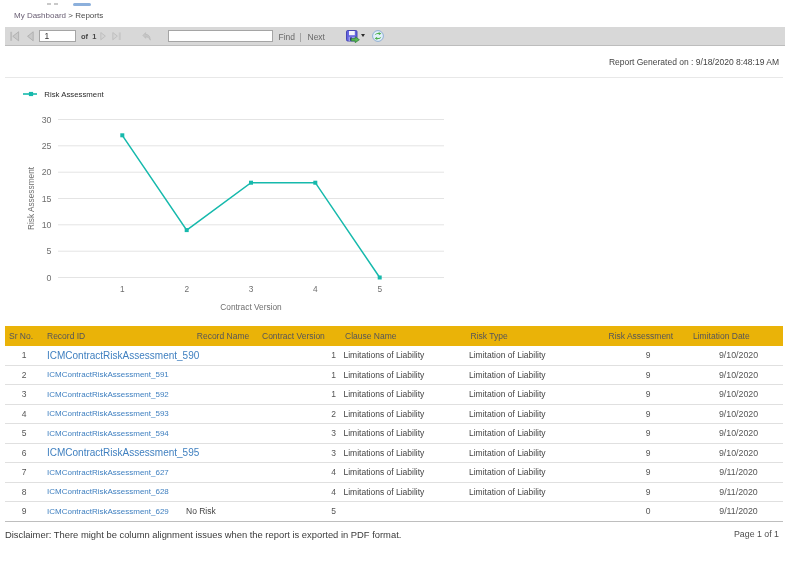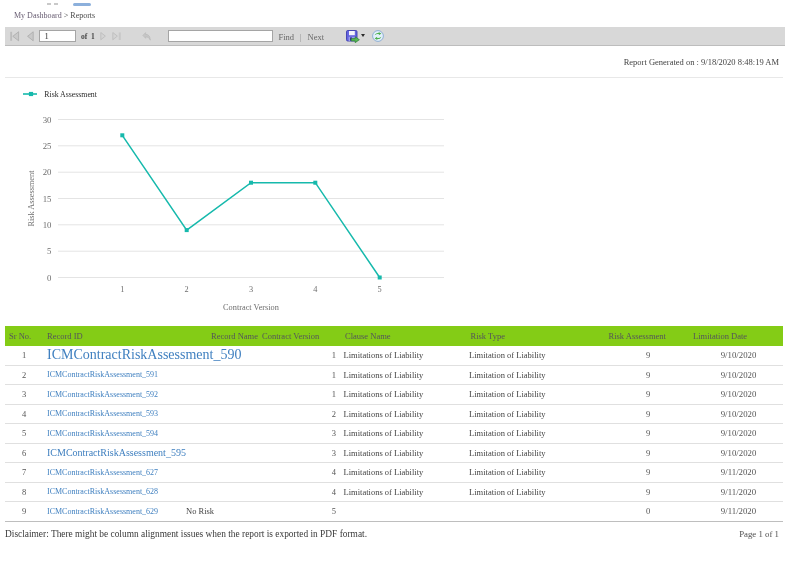--- a/index.html
+++ b/index.html
@@ -1,17 +1,17 @@
 <!DOCTYPE html>
 <html><head>
 <meta charset="utf-8">
 <style>
 * { margin:0; padding:0; box-sizing:border-box; }
 html,body { width:787px; height:567px; background:#fff; font-family:"Liberation Sans", sans-serif; overflow:hidden; }
-#page { position:relative; width:787px; height:567px; background:#fff;font-family:Liberation Serif, serif; }
+#page { position:relative; width:787px; height:567px; background:#fff; }
 .abs { position:absolute; }
 </style>
 </head>
 <body>
 <div id="page">
 
   <div class="abs" style="left:47px;top:3px;width:4px;height:2px;background:#c9c9c9;"></div>
   <div class="abs" style="left:54px;top:3px;width:4px;height:2px;background:#c9c9c9;"></div>
   <div class="abs" style="left:73px;top:3px;width:18px;height:3px;background:#8cb0dc;border-radius:1.5px;"></div>
 
@@ -122,35 +122,35 @@
       <col style="width:38px">
         <col style="width:140px">
         <col style="width:75px">
         <col style="width:83px">
       <col style="width:125px">
         <col style="width:138px">
         <col style="width:84px">
         <col style="width:95px">
     </colgroup>
     <thead>
-      <tr style="background:#84cc16;height:20.1px;">
+      <tr style="background:#eab308;height:20.1px;">
         <th style="text-align:left;font-weight:normal;color:#55555a;padding-left:4px;">Sr No.</th>
         <th style="text-align:left;font-weight:normal;color:#55555a;padding-left:4px;">Record ID</th>
-        <th style="text-align:right;font-weight:normal;color:#55555a;padding-left:5px;">Record Name</th>
+        <th style="text-align:center;font-weight:normal;color:#55555a;padding-left:5px;">Record Name</th>
         <th style="text-align:left;font-weight:normal;color:#55555a;padding-left:4px;">Contract Version</th>
         <th style="text-align:left;font-weight:normal;color:#55555a;padding-left:4px;">Clause Name</th>
         <th style="text-align:left;font-weight:normal;color:#55555a;padding-left:4.5px;">Risk Type</th>
         <th style="text-align:left;font-weight:normal;color:#55555a;padding-left:4.5px;">Risk Assessment</th>
         <th style="text-align:left;font-weight:normal;color:#55555a;padding-left:5px;">Limitation Date</th>
       </tr>
     </thead>
     <tbody>
       <tr style="height:19.47px;border-bottom:1px solid #e0e0e0;">
           <td style="text-align:center;color:#555;">1</td>
-          <td style="padding-left:4px;color:#4080c0;font-size:14px;margin-left:44px;">ICMContractRiskAssessment_590</td>
+          <td style="padding-left:4px;color:#4080c0;font-size:10px;margin-left:44px;">ICMContractRiskAssessment_590</td>
           <td style="padding-left:3px;color:#444;"></td>
           <td style="text-align:right;padding-right:5px;color:#555;">1</td>
           <td style="padding-left:2.5px;color:#444;">Limitations of Liability</td>
           <td style="padding-left:3px;color:#444;">Limitation of Liability</td>
           <td style="text-align:center;padding-left:4px;color:#555;">9</td>
           <td style="text-align:center;padding-left:6px;color:#555;font-size:8.8px;">9/10/2020</td>
         </tr>
       <tr style="height:19.47px;border-bottom:1px solid #e0e0e0;">
           <td style="text-align:center;color:#555;">2</td>
           <td style="padding-left:4px;color:#4080c0;font-size:8px;">ICMContractRiskAssessment_591</td>

